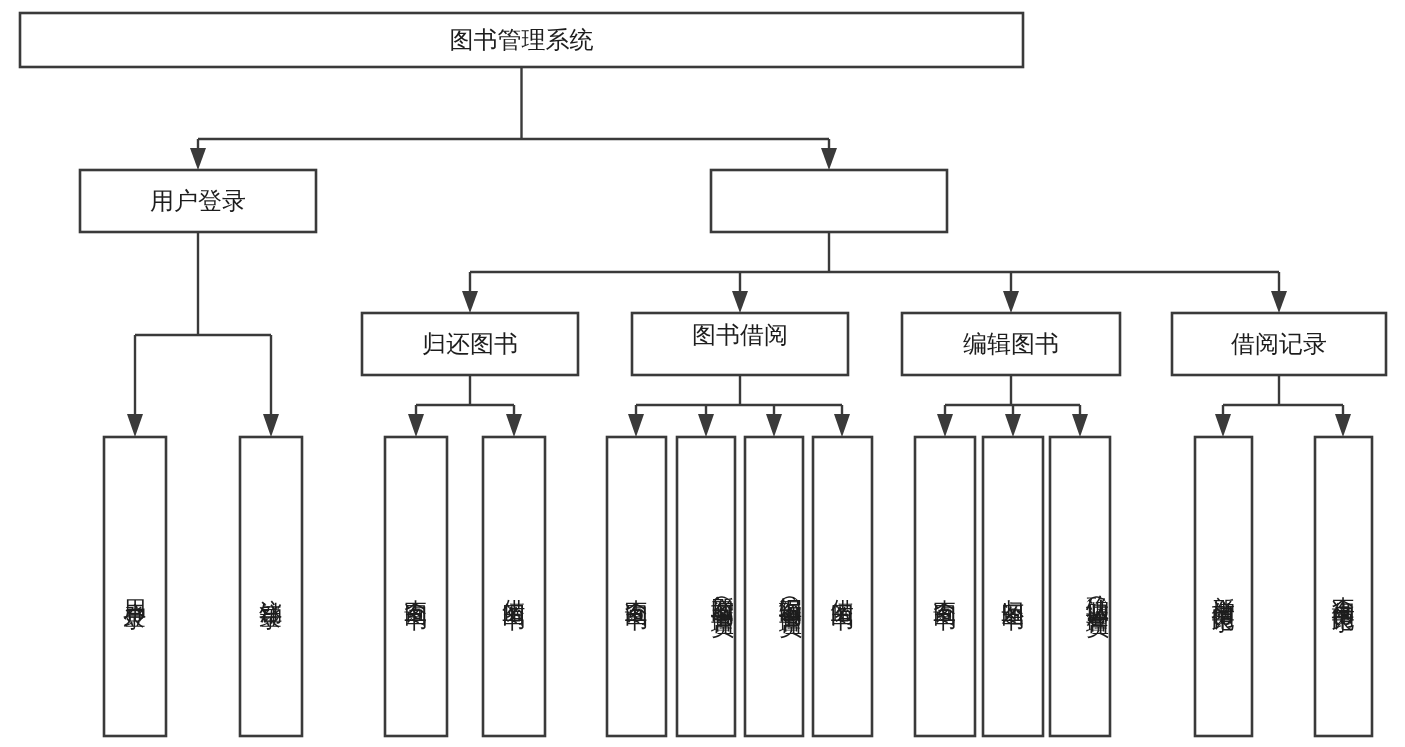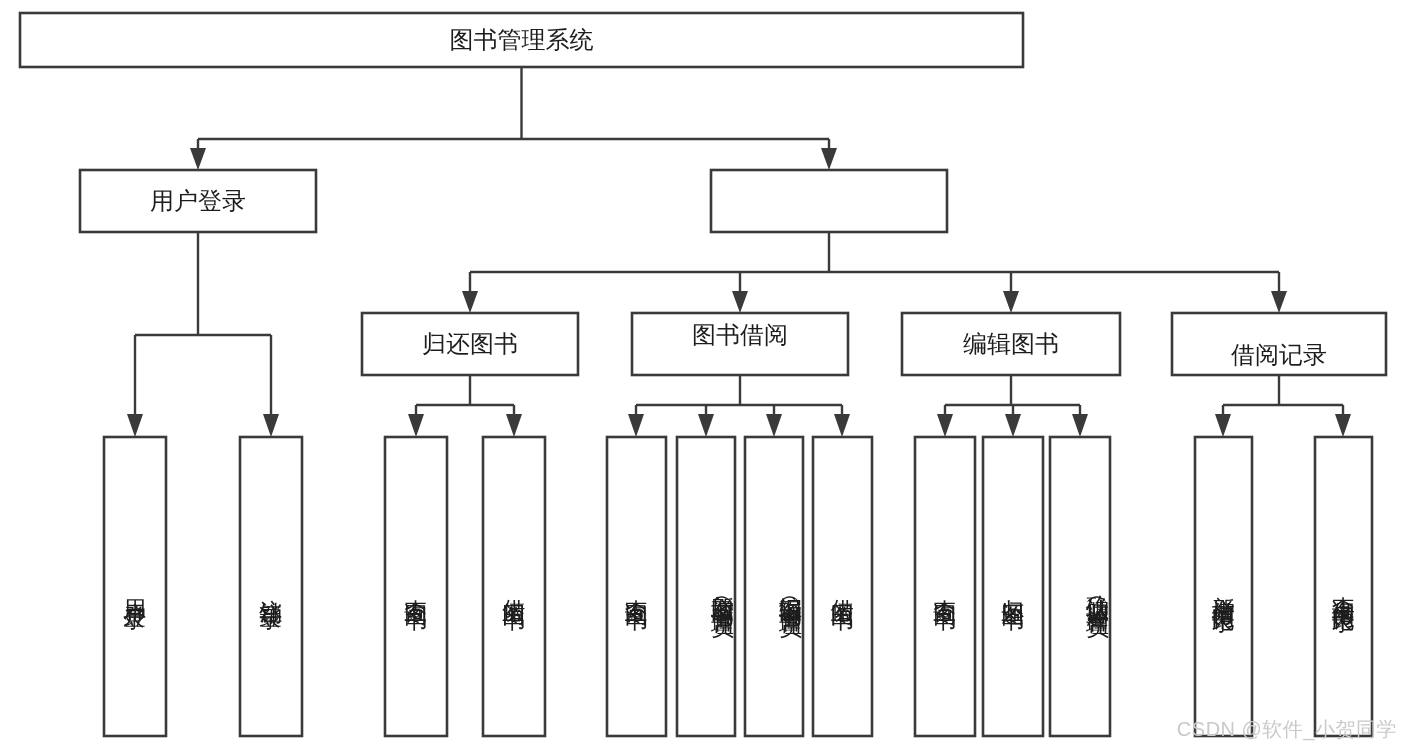--- a/index.html
+++ b/index.html
@@ -190,35 +190,34 @@
     <rect class="node-box" x="1315" y="437" width="57" height="299"></rect>
   </svg>
 
   <div class="hlabel-wrap" style="left:20px; top:13px; width:1003px; height:54px;">图书管理系统</div>
 
   <div class="hlabel-wrap" style="left:80px; top:170px; width:236px; height:62px;">用户登录</div>
 
   <div class="hlabel-wrap" style="left:362px; top:313px; width:216px; height:62px;">归还图书</div>
   <div class="hlabel-wrap" style="left:632px; top:304px; width:216px; height:62px;">图书借阅</div>
   <div class="hlabel-wrap" style="left:902px; top:313px; width:218px; height:62px;">编辑图书</div>
-  <div class="hlabel-wrap" style="left:1172px; top:324px; width:214px; height:62px;border-radius:20px;">借阅记录</div>
+  <div class="hlabel-wrap" style="left:1172px; top:313px; width:214px; height:62px;border-radius:20px;">借阅记录</div>
 
   <div class="vlabel-wrap" style="left:104px; top:437px; width:62px; height:299px;">用户登录</div>
   <div class="vlabel-wrap" style="left:240px; top:437px; width:62px; height:299px;">注销登录</div>
 
   <div class="vlabel-wrap" style="left:385px; top:437px; width:62px; height:299px;">查询图书</div>
   <div class="vlabel-wrap" style="left:483px; top:437px; width:62px; height:299px;">借阅图书</div>
 
   <div class="vlabel-wrap" style="left:607px; top:437px; width:59px; height:299px;">查询图书</div>
   <div class="vlabel-wrap" style="left:677px; top:437px; width:58px; height:299px; align-items:flex-start; padding-top:8px; box-sizing:border-box;">新增图书（管理员）</div>
   <div class="vlabel-wrap" style="left:745px; top:437px; width:58px; height:299px; align-items:flex-start; padding-top:8px; box-sizing:border-box;">编辑图书（管理员）</div>
   <div class="vlabel-wrap" style="left:813px; top:437px; width:59px; height:299px;">借阅图书</div>
 
   <div class="vlabel-wrap" style="left:915px; top:437px; width:60px; height:299px;">查询图书</div>
   <div class="vlabel-wrap" style="left:983px; top:437px; width:60px; height:299px;">归还图书</div>
   <div class="vlabel-wrap" style="left:1050px; top:437px; width:60px; height:299px; align-items:flex-start; padding-top:8px; box-sizing:border-box;">确认归还（管理员）</div>
 
   <div class="vlabel-wrap" style="left:1195px; top:437px; width:57px; height:299px;">新增借阅记录</div>
   <div class="vlabel-wrap" style="left:1315px; top:437px; width:57px; height:299px;">查询借阅记录</div>
 
-  <div id="watermark">CSDN @软件_小贺同学</div>
 
 </div>
 
 </body></html>

